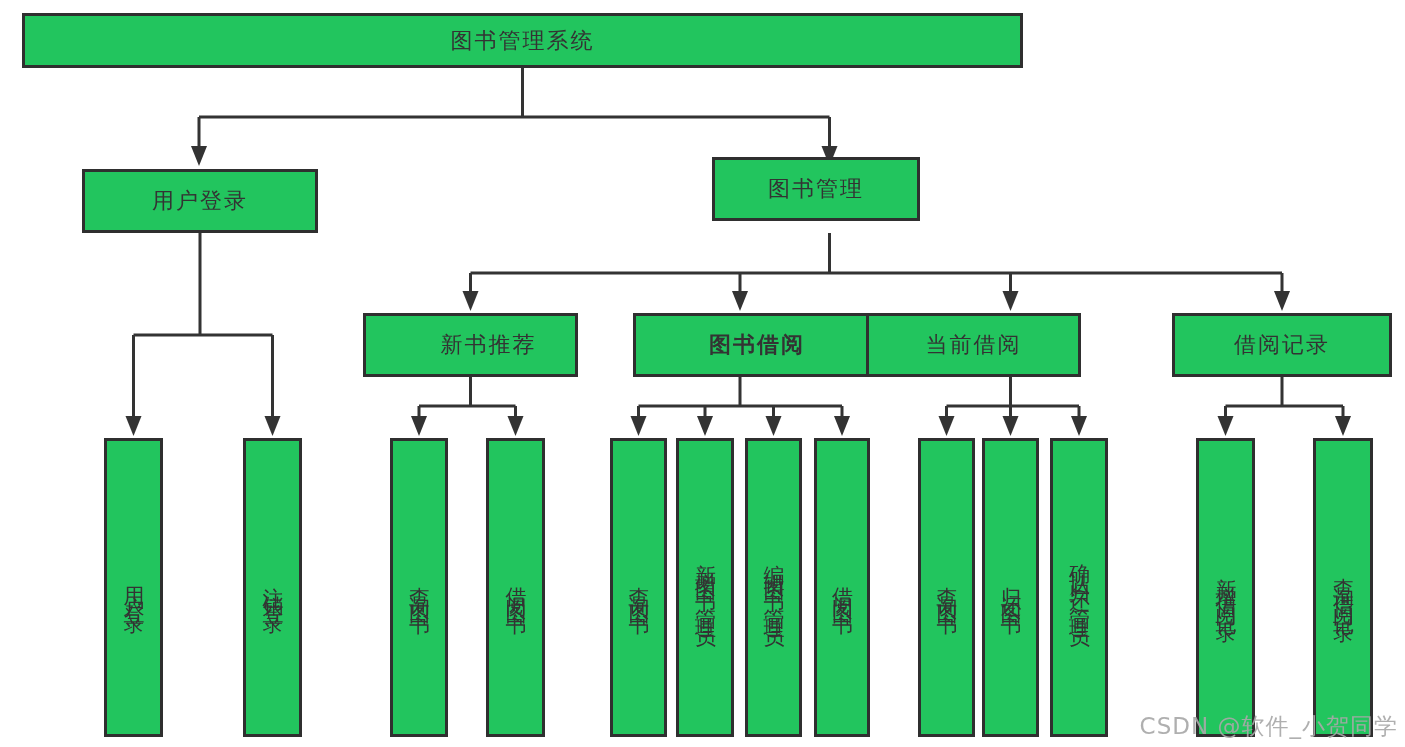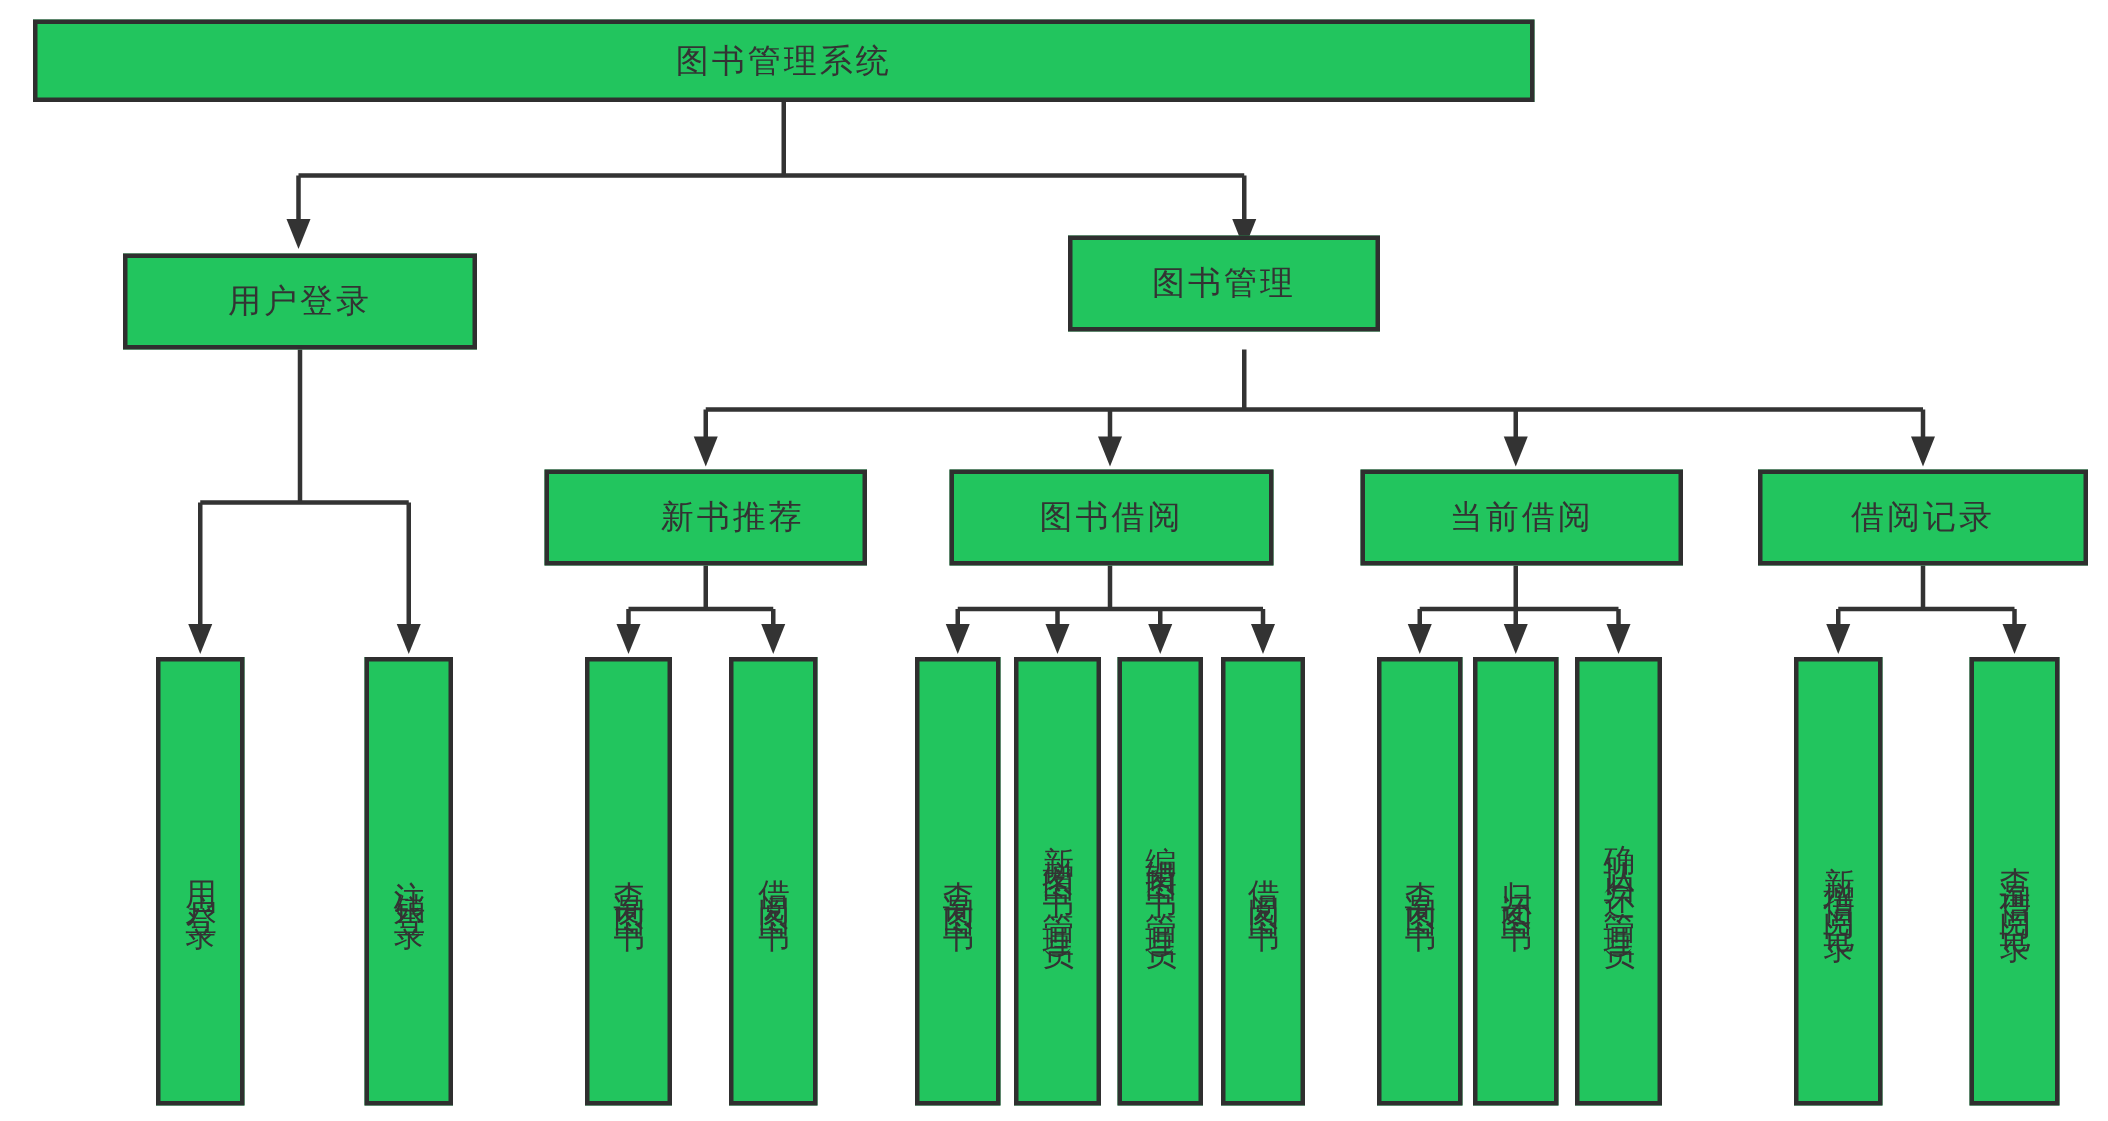--- a/index.html
+++ b/index.html
@@ -95,24 +95,24 @@
   <div class="node hnode" style="left:82px; top:169px; width:236px; height:64px;">
     <span class="label">用户登录</span>
   </div>
   <div class="node hnode" style="left:712px; top:157px; width:208px; height:64px;">
     <span class="label">图书管理</span>
   </div>
 
   <div class="node hnode" style="left:363px; top:313px; width:215px; height:64px;padding-left:36px;">
     <span class="label">新书推荐</span>
   </div>
-  <div class="node hnode" style="left:633px; top:313px; width:216px; height:64px;">
+  <div class="node hnode" style="left:633px; top:313px; width:248px; height:64px;font-weight:bold;">
     <span class="label">图书借阅</span>
   </div>
-  <div class="node hnode" style="left:907px; top:313px; width:215px; height:64px;">
+  <div class="node hnode" style="left:866px; top:313px; width:215px; height:64px;">
     <span class="label">当前借阅</span>
   </div>
   <div class="node hnode" style="left:1172px; top:313px; width:220px; height:64px;">
     <span class="label">借阅记录</span>
   </div>
 
   <div class="node vnode" style="left:104px; top:438px; width:59px; height:299px;">
     <span class="label">用户登录</span>
   </div>
   <div class="node vnode" style="left:243px; top:438px; width:59px; height:299px;">
@@ -149,14 +149,15 @@
     <span class="label">确认归还（管理员）</span>
   </div>
 
   <div class="node vnode" style="left:1196px; top:438px; width:59px; height:299px;">
     <span class="label">新增借阅记录</span>
   </div>
   <div class="node vnode" style="left:1313px; top:438px; width:60px; height:299px;">
     <span class="label">查询借阅记录</span>
   </div>
 
+  <div class="watermark">CSDN @软件_小贺同学</div>
 
 </div>
 
 </body></html>

